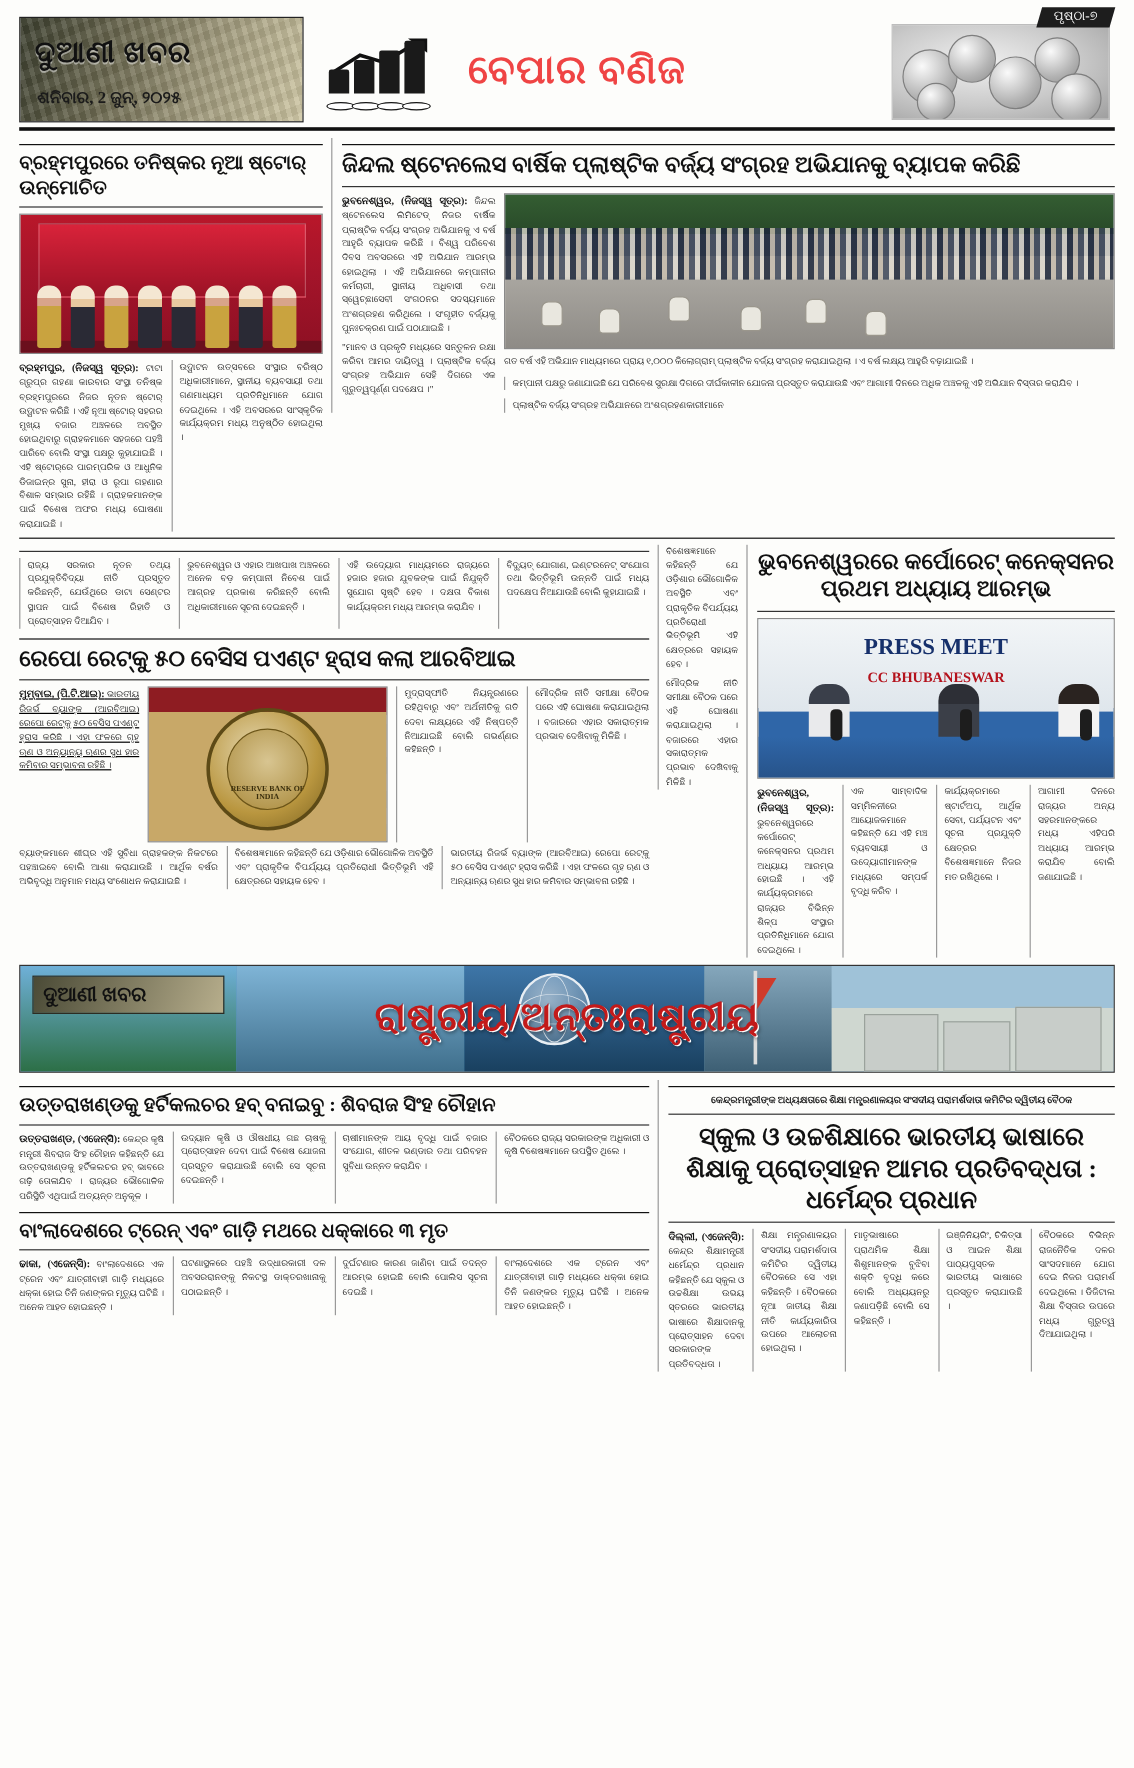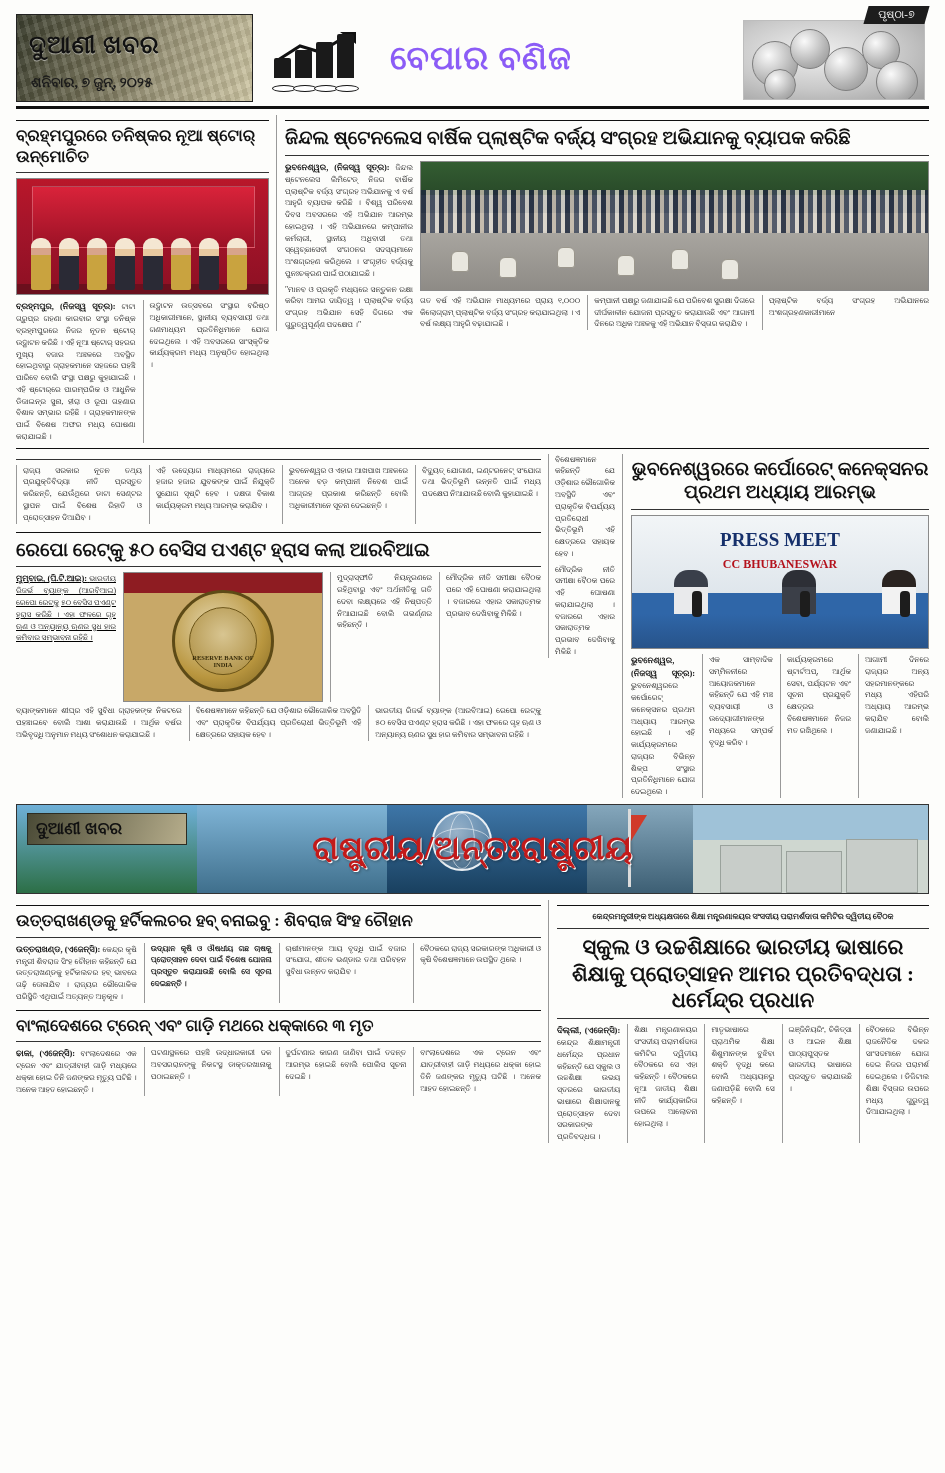--- a/index.html
+++ b/index.html
@@ -85,21 +85,21 @@
   .coins-ico .stack {
     position: absolute; bottom: 0;
     width: 22px; height: 5px;
     border: 1.6px solid #161616;
     border-radius: 50%;
     background: #fff;
   }
   .mast-title {
     font-size: 33px;
     font-weight: bold;
-    color: #8b5cf6;
+    color: #ef4444;
     letter-spacing: 1px;
     white-space: nowrap;
   }
   .mast-coins-right {
     position: absolute;
     right: 4px; top: 6px;
     width: 180px; height: 78px;
     background: radial-gradient(ellipse at 40% 40%, #f0f0f0 0%, #c9c9c9 55%, #9e9e9e 100%);
     border: 1px solid #bdbdbd;
     overflow: hidden;
@@ -330,21 +330,21 @@
 </style>
 </head>
 <body>
 
 <div class="page">
 
   <div class="masthead">
     <div class="mast-left">
       <div class="note-tex"></div>
       <div class="brand">ଦୁଆଣୀ ଖବର</div>
-      <div class="dateline">ଶନିବାର, ୭ ଜୁନ୍, ୨୦୨୫</div>
+      <div class="dateline">ଶନିବାର, 2 ଜୁନ୍, ୨୦୨୫</div>
     </div>
 
     <div class="mast-center">
       <div class="coins-ico">
         <svg class="arrow" viewBox="0 0 92 34">
           <polyline points="2,30 24,16 44,22 72,5" fill="none" stroke="#111" stroke-width="3"></polyline>
           <polygon points="64,2 80,2 80,14" fill="#111"></polygon>
         </svg>
         <div class="bar" style="left:6px;height:20px;"></div>
         <div class="bar" style="left:27px;height:28px;"></div>
@@ -422,21 +422,21 @@
             <div class="tree"></div>
             <div class="road"></div>
             <div class="crowd"></div>
             <div class="bag" style="left:30px;bottom:18px;"></div>
             <div class="bag" style="left:78px;bottom:12px;"></div>
             <div class="bag" style="left:136px;bottom:22px;"></div>
             <div class="bag" style="left:196px;bottom:14px;"></div>
             <div class="bag" style="left:250px;bottom:20px;"></div>
             <div class="bag" style="left:300px;bottom:10px;"></div>
           </div>
-          <div class="cols" style="margin-top:4px;">
+          <div class="cols" style="margin-top:4px;flex-direction:column;">
             <div class="col">
               <div class="body-txt">ଗତ ବର୍ଷ ଏହି ଅଭିଯାନ ମାଧ୍ୟମରେ ପ୍ରାୟ ୧,୦୦୦ କିଲୋଗ୍ରାମ୍ ପ୍ଲାଷ୍ଟିକ ବର୍ଜ୍ୟ ସଂଗ୍ରହ କରାଯାଇଥିଲା । ଏ ବର୍ଷ ଲକ୍ଷ୍ୟ ଆହୁରି ବଢ଼ାଯାଇଛି ।</div>
             </div>
             <div class="col vline" style="padding-left:6px;">
               <div class="body-txt">କମ୍ପାନୀ ପକ୍ଷରୁ ଜଣାଯାଇଛି ଯେ ପରିବେଶ ସୁରକ୍ଷା ଦିଗରେ ଦୀର୍ଘକାଳୀନ ଯୋଜନା ପ୍ରସ୍ତୁତ କରାଯାଉଛି ଏବଂ ଆଗାମୀ ଦିନରେ ଅଧିକ ଅଞ୍ଚଳକୁ ଏହି ଅଭିଯାନ ବିସ୍ତାର କରାଯିବ ।</div>
             </div>
             <div class="col vline" style="padding-left:6px;">
               <div class="body-txt">ପ୍ଲାଷ୍ଟିକ ବର୍ଜ୍ୟ ସଂଗ୍ରହ ଅଭିଯାନରେ ଅଂଶଗ୍ରହଣକାରୀମାନେ</div>
             </div>
           </div>
@@ -450,24 +450,24 @@
   <div class="cols" style="align-items:flex-start;">
 
     <div class="col" style="flex:0 0 525px;">
       <div>
         <hr class="rule thin">
         <div class="cols" style="margin-top:3px;">
           <div class="col vline" style="padding-left:6px;">
             <div class="body-txt">ରାଜ୍ୟ ସରକାର ନୂତନ ତଥ୍ୟ ପ୍ରଯୁକ୍ତିବିଦ୍ୟା ନୀତି ପ୍ରସ୍ତୁତ କରିଛନ୍ତି, ଯେଉଁଥିରେ ଡାଟା ସେଣ୍ଟର ସ୍ଥାପନ ପାଇଁ ବିଶେଷ ରିହାତି ଓ ପ୍ରୋତ୍ସାହନ ଦିଆଯିବ ।</div>
           </div>
           <div class="col vline" style="padding-left:6px;">
+            <div class="body-txt">ଭୁବନେଶ୍ୱର ଓ ଏହାର ଆଖପାଖ ଅଞ୍ଚଳରେ ଅନେକ ବଡ଼ କମ୍ପାନୀ ନିବେଶ ପାଇଁ ଆଗ୍ରହ ପ୍ରକାଶ କରିଛନ୍ତି ବୋଲି ଅଧିକାରୀମାନେ ସୂଚନା ଦେଇଛନ୍ତି ।</div>
+          </div>
+          <div class="col vline" style="padding-left:6px;">
             <div class="body-txt">ଏହି ଉଦ୍ୟୋଗ ମାଧ୍ୟମରେ ରାଜ୍ୟରେ ହଜାର ହଜାର ଯୁବକଙ୍କ ପାଇଁ ନିଯୁକ୍ତି ସୁଯୋଗ ସୃଷ୍ଟି ହେବ । ଦକ୍ଷତା ବିକାଶ କାର୍ଯ୍ୟକ୍ରମ ମଧ୍ୟ ଆରମ୍ଭ କରାଯିବ ।</div>
-          </div>
-          <div class="col vline" style="padding-left:6px;">
-            <div class="body-txt">ଭୁବନେଶ୍ୱର ଓ ଏହାର ଆଖପାଖ ଅଞ୍ଚଳରେ ଅନେକ ବଡ଼ କମ୍ପାନୀ ନିବେଶ ପାଇଁ ଆଗ୍ରହ ପ୍ରକାଶ କରିଛନ୍ତି ବୋଲି ଅଧିକାରୀମାନେ ସୂଚନା ଦେଇଛନ୍ତି ।</div>
           </div>
           <div class="col vline" style="padding-left:6px;">
             <div class="body-txt">ବିଦ୍ୟୁତ୍ ଯୋଗାଣ, ଇଣ୍ଟରନେଟ୍ ସଂଯୋଗ ତଥା ଭିତ୍ତିଭୂମି ଉନ୍ନତି ପାଇଁ ମଧ୍ୟ ପଦକ୍ଷେପ ନିଆଯାଉଛି ବୋଲି କୁହାଯାଇଛି ।</div>
           </div>
         </div>
       </div>
 
       <hr class="rule" style="margin-top:8px;">
 
       <div>
@@ -574,21 +574,21 @@
       <hr class="rule">
       <div class="hl">ଉତ୍ତରାଖଣ୍ଡକୁ ହର୍ଟିକଲଚର ହବ୍ ବନାଇବୁ : ଶିବରାଜ ସିଂହ ଚୌହାନ</div>
       <hr class="rule thin">
       <div class="cols" style="margin-top:3px;">
         <div class="col">
           <div class="body-txt">
             <b class="byline">ଉତ୍ତରାଖଣ୍ଡ, (ଏଜେନ୍ସି):</b>
             <span>କେନ୍ଦ୍ର କୃଷି ମନ୍ତ୍ରୀ ଶିବରାଜ ସିଂହ ଚୌହାନ କହିଛନ୍ତି ଯେ ଉତ୍ତରାଖଣ୍ଡକୁ ହର୍ଟିକଲଚର ହବ୍ ଭାବରେ ଗଢ଼ି ତୋଳାଯିବ । ରାଜ୍ୟର ଭୌଗୋଳିକ ପରିସ୍ଥିତି ଏଥିପାଇଁ ଅତ୍ୟନ୍ତ ଅନୁକୂଳ ।</span>
           </div>
         </div>
-        <div class="col vline" style="padding-left:6px;font-weight:bold;">
+        <div class="col vline" style="padding-left:6px;">
           <div class="body-txt">ଉଦ୍ୟାନ କୃଷି ଓ ଔଷଧୀୟ ଗଛ ଚାଷକୁ ପ୍ରୋତ୍ସାହନ ଦେବା ପାଇଁ ବିଶେଷ ଯୋଜନା ପ୍ରସ୍ତୁତ କରାଯାଉଛି ବୋଲି ସେ ସୂଚନା ଦେଇଛନ୍ତି ।</div>
         </div>
         <div class="col vline" style="padding-left:6px;">
           <div class="body-txt">ଚାଷୀମାନଙ୍କ ଆୟ ବୃଦ୍ଧି ପାଇଁ ବଜାର ସଂଯୋଗ, ଶୀତଳ ଭଣ୍ଡାର ତଥା ପରିବହନ ସୁବିଧା ଉନ୍ନତ କରାଯିବ ।</div>
         </div>
         <div class="col vline" style="padding-left:6px;">
           <div class="body-txt">ବୈଠକରେ ରାଜ୍ୟ ସରକାରଙ୍କ ଅଧିକାରୀ ଓ କୃଷି ବିଶେଷଜ୍ଞମାନେ ଉପସ୍ଥିତ ଥିଲେ ।</div>
         </div>
       </div>
 

